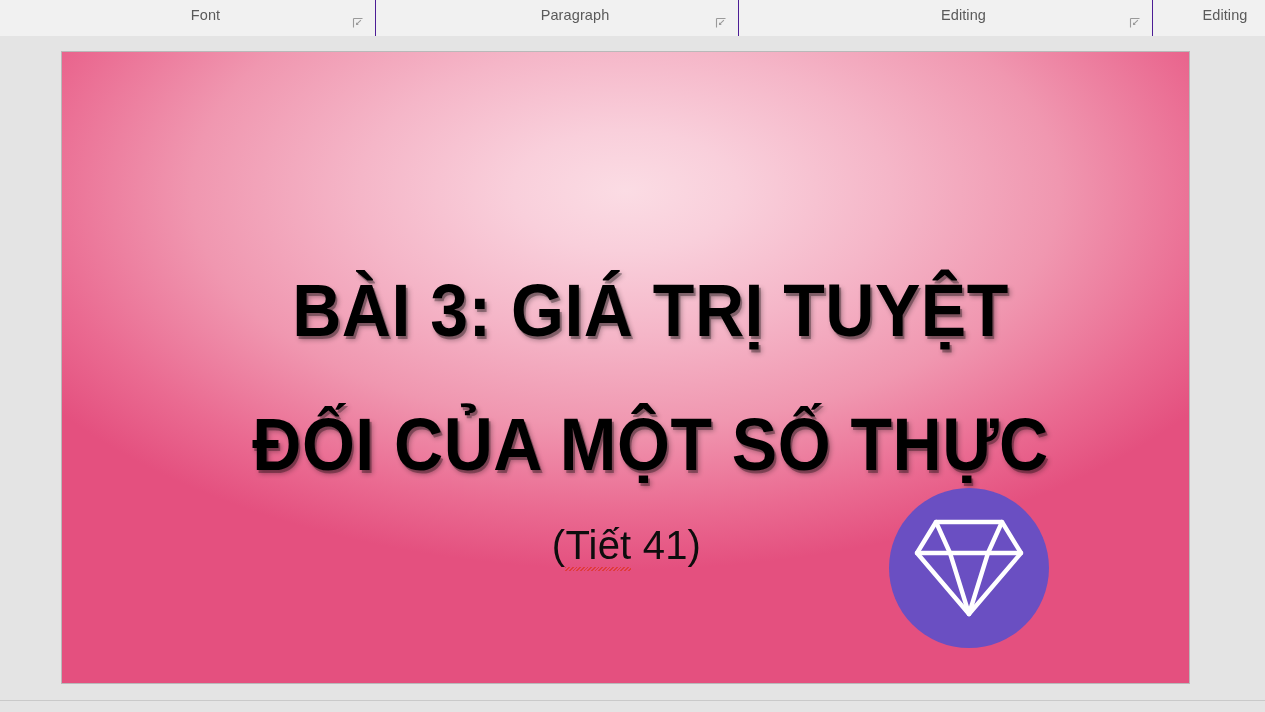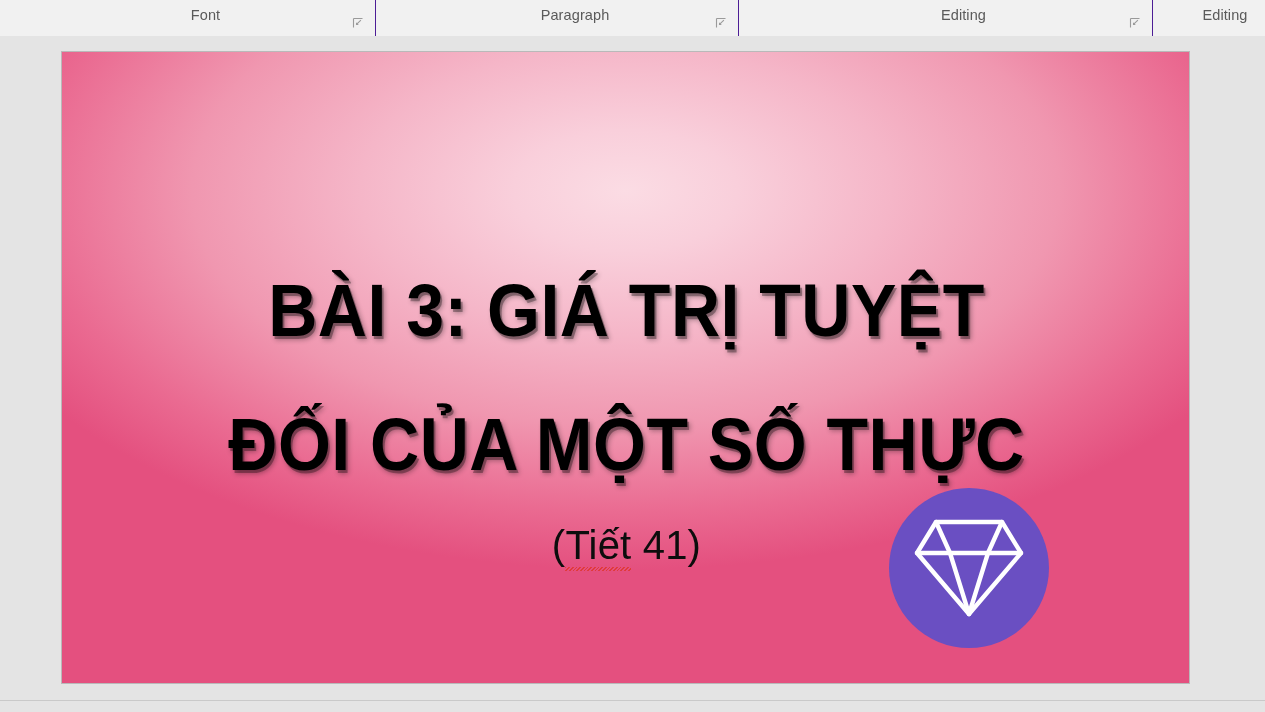--- a/index.html
+++ b/index.html
@@ -110,20 +110,21 @@
         #e4507f 100%);
   }
 
   
   .title-block {
     position: absolute;
     left: 0;
     top: 192px;
     width: 1129px;
     text-align: center;
+    padding-left: 24px;
   }
   .title-line {
     font-family: "Liberation Sans", sans-serif;
     font-weight: bold;
     font-size: 74px;
     line-height: 134px;
     color: #000000;
     letter-spacing: 0.5px;
     transform: scaleX(0.92);
     transform-origin: center center;

